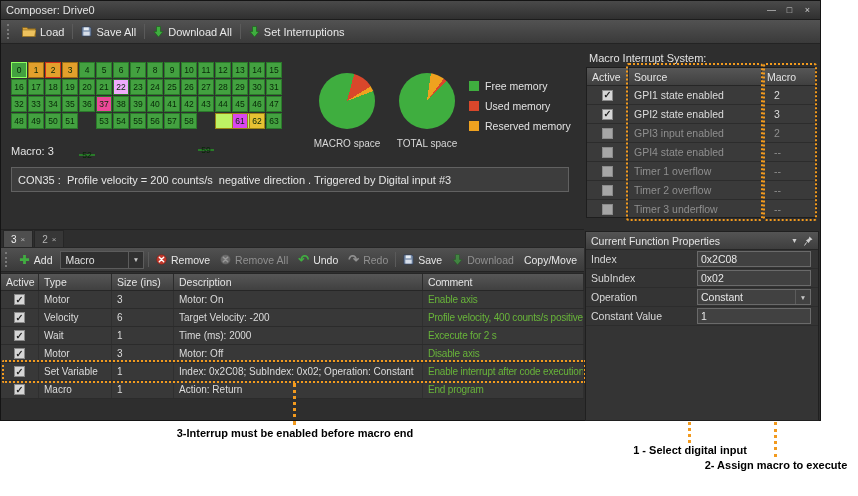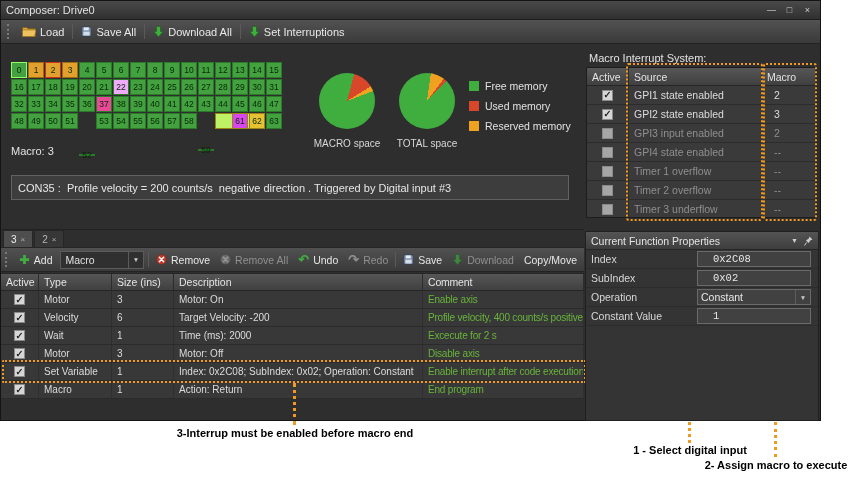--- a/index.html
+++ b/index.html
@@ -29,21 +29,21 @@
   #pie1{left:398px;top:72px}
   .pielabel{position:absolute;top:137px;width:94px;text-align:center;color:#d8d8d8;font-size:10px}
   #pielabel0{left:299px}
   #pielabel1{left:379px}
   #legend{position:absolute;left:468px;top:79px;display:flex;flex-direction:column;gap:8px}
   .lrow{display:flex;align-items:center;gap:6px;color:#e2e2e2;font-size:10.5px}
   .lswatch{width:10px;height:10px}
 
   
   #macro-label{position:absolute;left:10px;top:144px;color:#e2e2e2;font-size:11px}
-  #macro-desc{position:absolute;left:10px;top:174px;width:558px;height:25px;background:#3d3d3d;border:1px solid #616161;color:#e6e6e6;font-size:11px;padding:0 6px;font-family:"Liberation Sans",sans-serif}
+  #macro-desc{position:absolute;left:10px;top:166px;width:558px;height:25px;background:#3d3d3d;border:1px solid #616161;color:#e6e6e6;font-size:11px;padding:0 6px;font-family:"Liberation Sans",sans-serif}
 
   
   #mis-label{position:absolute;left:588px;top:51px;color:#e2e2e2;font-size:11px}
   #mis-table{position:absolute;left:585px;top:66px;width:231px;height:151px;background:#363636;border:1px solid #1e1e1e;overflow:hidden}
   .mis-head{display:flex;height:18px;background:linear-gradient(#565656,#404040);border-bottom:1px solid #262626;color:#e4e4e4;font-size:10.5px}
   .mis-head span{display:flex;align-items:center;padding-left:5px;border-right:1px solid #2c2c2c;overflow:hidden}
   .mis-row{display:flex;height:19px;align-items:center;border-bottom:1px solid #2c2c2c;background:#3a3a3a;color:#dcdcdc;font-size:10.5px}
   .mis-row span{display:flex;align-items:center;padding-left:5px;height:100%;border-right:1px solid #2f2f2f;overflow:hidden;white-space:nowrap}
   .mis-row.dim{color:#8f8f8f}
   .w-act{width:42px}.w-src{width:133px}.w-mac{width:54px}
@@ -87,21 +87,21 @@
   .it-row span{display:flex;align-items:center;padding-left:5px;height:100%;border-right:1px solid #2f2f2f;overflow:hidden;white-space:nowrap}
   .it-row .ca{justify-content:center;padding-left:0}
   .ca{width:38px}.ct{width:73px}.cs{width:62px}.cd{width:249px}.cc{width:161px;letter-spacing:-0.2px}
 
   
   #props{position:absolute;left:584px;top:230px;width:234px;height:190px;background:#343434;border:1px solid #202020}
   .props-title{height:18px;background:linear-gradient(#545454,#3e3e3e);display:flex;align-items:center;padding:0 5px;color:#e4e4e4;font-size:10.5px;border-bottom:1px solid #262626}
   .pt-icons{margin-left:auto;display:flex;gap:6px;align-items:center;color:#cfcfcf;font-size:7px}
   .prow{display:flex;align-items:center;height:19px;border-bottom:1px solid #2c2c2c;padding-left:5px}
   .plabel{width:106px;color:#d8d8d8;font-size:10.5px}
-  .pinput{width:114px;height:16px;background:#414141;border:1px solid #6a6a6a;color:#e8e8e8;font-size:10.5px;padding:0 15px;font-family:Liberation Mono, monospace}
+  .pinput{width:114px;height:16px;background:#414141;border:1px solid #6a6a6a;color:#e8e8e8;font-size:10.5px;padding:0 3px;font-family:Liberation Sans, sans-serif}
   .pcombo{width:114px;height:16px;background:#414141;border:1px solid #6a6a6a;color:#e8e8e8;font-size:10.5px;display:flex;align-items:center;padding-left:3px}
 </style>
 </head>
 <body>
 
 <div id="root">
   <div id="win">
 
     <div class="titlebar">
       <span>Composer: Drive0</span>

